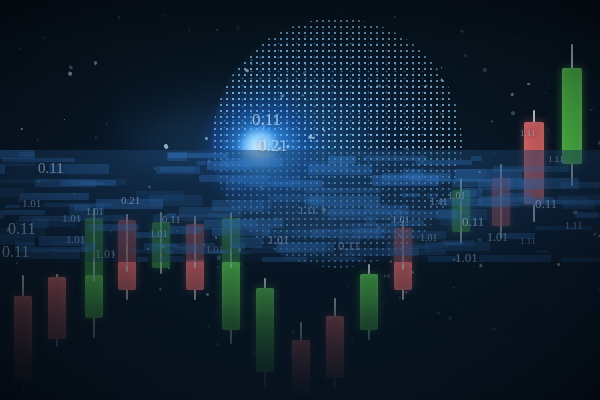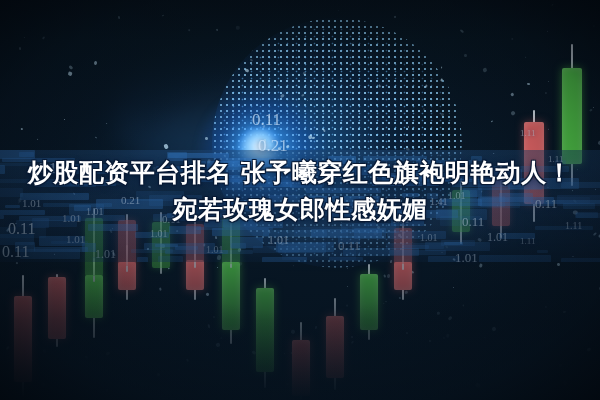--- a/index.html
+++ b/index.html
@@ -715,18 +715,14 @@
       <div class="dnum" style="left: 420px; top: 232px; font-size: 10px; opacity: 0.55;">1.01</div>
       <div class="dnum" style="left: 520px; top: 236px; font-size: 9px; opacity: 0.55;">1.11</div>
       <div class="dnum" style="left: 455px; top: 250px; font-size: 13px; opacity: 0.72;">1.01</div>
       <div class="dnum" style="left: 338px; top: 238px; font-size: 13px; opacity: 0.6;">0.11</div>
       <div class="dnum" style="left: 206px; top: 244px; font-size: 10px; opacity: 0.5;">1.01</div>
     </div>
 
   <div class="layer bg-bottom-dark"></div>
   <div class="layer bg-vignette"></div>
 
-  <div class="headline">
-    <div class="line line1">炒股配资平台排名 张予曦穿红色旗袍明艳动人！</div>
-    <div class="line line2">宛若玫瑰女郎性感妩媚</div>
-  </div>
 
 </div>
 
 </body></html>

